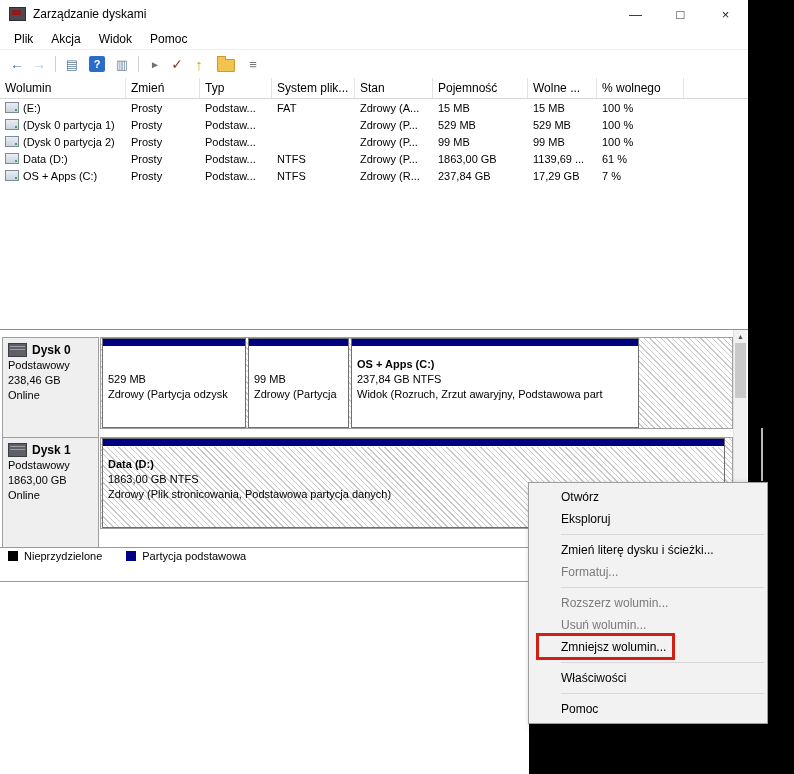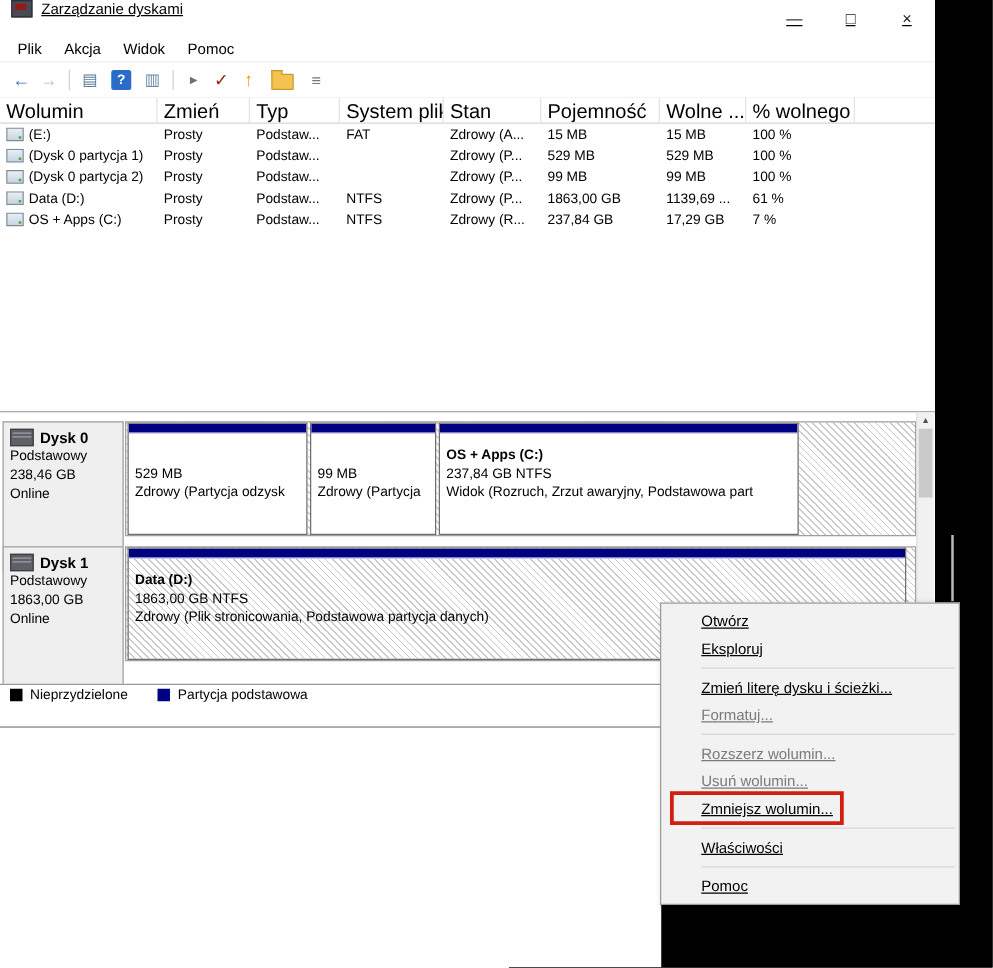--- a/index.html
+++ b/index.html
@@ -3,21 +3,21 @@
 <meta charset="utf-8">
 <style>
   html,body{margin:0;padding:0;background:#000;}
   .screen{position:relative;width:794px;height:774px;background:#000;overflow:hidden;
           font-family:"Liberation Sans","DejaVu Sans",sans-serif;color:#000;}
 
   
   .window{position:absolute;left:0;top:0;width:748px;height:581px;background:#fff;
           border-bottom:1px solid #9a9a9a;}
 
-  .titlebar{height:28px;display:flex;align-items:flex-start;text-decoration:underline;}
+  .titlebar{height:28px;display:flex;align-items:center;}
   .app-icon{width:15px;height:12px;margin:0 7px 0 9px;background:#4a4a55;border:1px solid #2e2e38;position:relative;}
   .app-icon:after{content:"";position:absolute;left:2px;top:2px;width:9px;height:5px;background:#8c1d18;}
   .wtitle{font-size:12px;}
   .tspacer{flex:1;}
   .win-btn{width:45px;height:28px;display:flex;align-items:center;justify-content:center;font-size:13px;color:#1a1a1a;cursor:default;}
 
   .menubar{height:21px;display:flex;align-items:center;padding-left:5px;}
   .menu-item{font-size:12px;padding:3px 9px;}
 
   .toolbar{height:28px;display:flex;align-items:center;padding-left:6px;
@@ -34,21 +34,21 @@
   .ticon.check{color:#9b2c20;font-weight:bold;}
   .ticon.up{color:#e2a400;font-weight:bold;font-size:15px;}
   .folder-ico{width:16px;height:11px;background:#f2c34e;border:1px solid #c99b2e;border-radius:1px;position:relative;margin:3px 7px 0 7px;}
   .folder-ico:before{content:"";position:absolute;top:-4px;left:-1px;width:7px;height:3px;background:#f2c34e;border:1px solid #c99b2e;border-bottom:none;}
   .ticon.list{color:#777;font-size:13px;}
 
   
   .top-pane{position:absolute;left:0;top:78px;width:748px;height:252px;background:#fff;
             border-bottom:1px solid #919191;box-sizing:border-box;}
   .lv-header{display:flex;height:20px;border-bottom:1px solid #d6d6d6;}
-  .hcell{box-sizing:border-box;padding:3px 5px 0 5px;font-size:16px;border-right:1px solid #e4e4e4;
+  .hcell{box-sizing:border-box;padding:3px 5px 0 5px;font-size:12px;border-right:1px solid #e4e4e4;
          white-space:nowrap;overflow:hidden;}
   .w0{width:126px}.w1{width:74px}.w2{width:72px}.w3{width:83px}.w4{width:78px}
   .w5{width:95px}.w6{width:69px}.w7{width:87px}.wf{flex:1;border-right:none;}
   .lv-row{display:flex;height:17px;align-items:center;}
   .cell{box-sizing:border-box;padding-left:5px;font-size:11px;white-space:nowrap;overflow:hidden;}
   .cell.c0{display:flex;align-items:center;gap:4px;}
   .drive-ico{flex:0 0 auto;width:12px;height:9px;background:linear-gradient(#e8eef4,#c9d4de);
              border:1px solid #7d8b99;position:relative;}
   .drive-ico:after{content:"";position:absolute;right:1px;bottom:1px;width:2px;height:2px;background:#3fae49;}
 
@@ -87,21 +87,21 @@
   .sw.primary{background:#000082;}
 
   
   .white-underlay{position:absolute;left:0;top:582px;width:529px;height:192px;background:#fff;}
   .bg-line{position:absolute;left:761px;top:428px;width:2px;height:53px;background:#b9b9b9;}
 
   
   .ctx{position:absolute;left:528px;top:482px;width:240px;background:#f2f2f2;border:1px solid #9e9e9e;
        box-shadow:3px 3px 6px rgba(0,0,0,.45);padding:3px 0;box-sizing:border-box;z-index:10;}
   .ctx-item{height:22px;line-height:22px;padding-left:32px;font-size:12px;color:#7a7a7a;
-            position:relative;white-space:nowrap;text-decoration:underline;}
+            position:relative;white-space:nowrap;}
   .ctx-item.enabled{color:#000;}
   .ctx-sep{height:1px;background:#d8d8d8;margin:4px 3px 4px 32px;}
   .red-annotation{position:absolute;left:7px;top:-3px;width:139px;height:27px;border:3px solid #d21f12;
                   box-sizing:border-box;pointer-events:none;}
 </style>
 </head>
 <body>
 
 <div class="screen">
 

